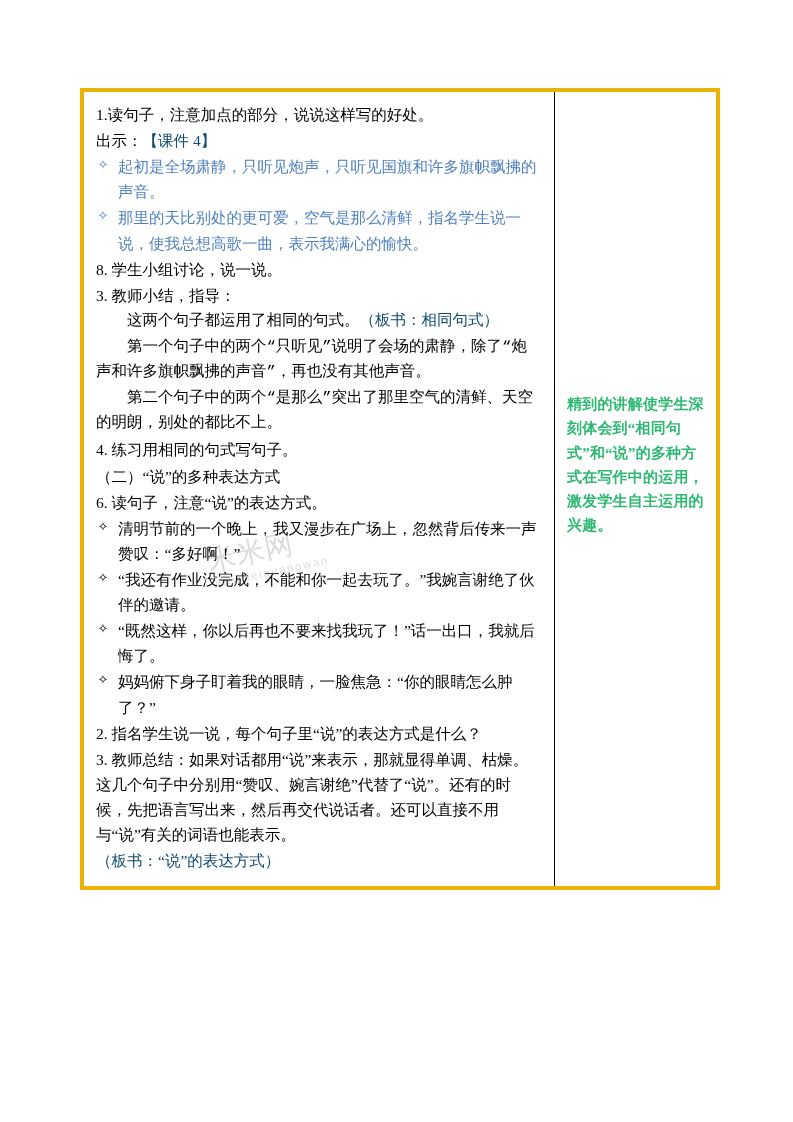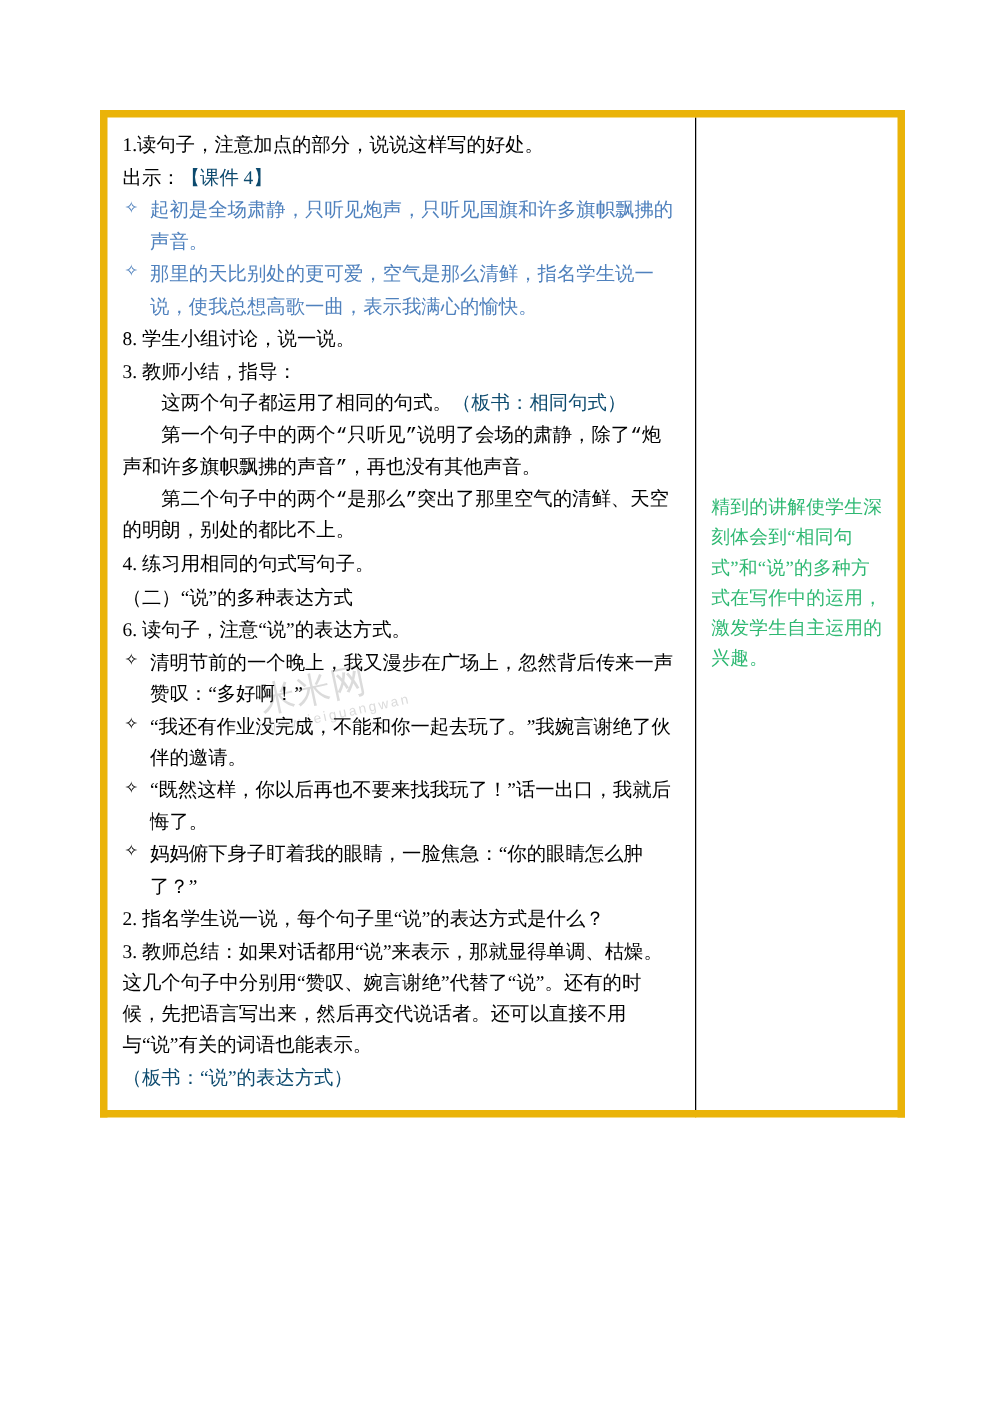--- a/index.html
+++ b/index.html
@@ -19,21 +19,21 @@
     position: absolute;
     left: 0; top: 0;
     width: 793px;
     height: 1122px;
   }
   .doc-table {
     position: absolute;
     left: 80px;
     top: 88px;
     width: 633px;
-    border: 6px solid #eab308;
+    border: 4px solid #eab308;
     border-collapse: collapse;
     table-layout: fixed;
   }
   .doc-table td {
     border: 1px solid #000;
     vertical-align: top;
     padding: 0;
   }
   .col-main { width: 470px; }
   .col-side { width: 161px; }
@@ -44,20 +44,21 @@
   }
   .side-cell {
     padding: 10px 12px;
     font-size: 15px;
     line-height: 1.62;
   }
   .side-inner {
     margin-top: 290px;
     color: #2eb872;
     letter-spacing: 0.2px;
+    font-weight: bold;
   }
   p.line {
     margin: 0 0 1px 0;
     white-space: normal;
   }
   .indent2 { text-indent: 2em; font-family: Liberation Mono, monospace; }
   .bullet-row {
     display: flex;
     gap: 8px;
     margin: 0 0 1px 0;

